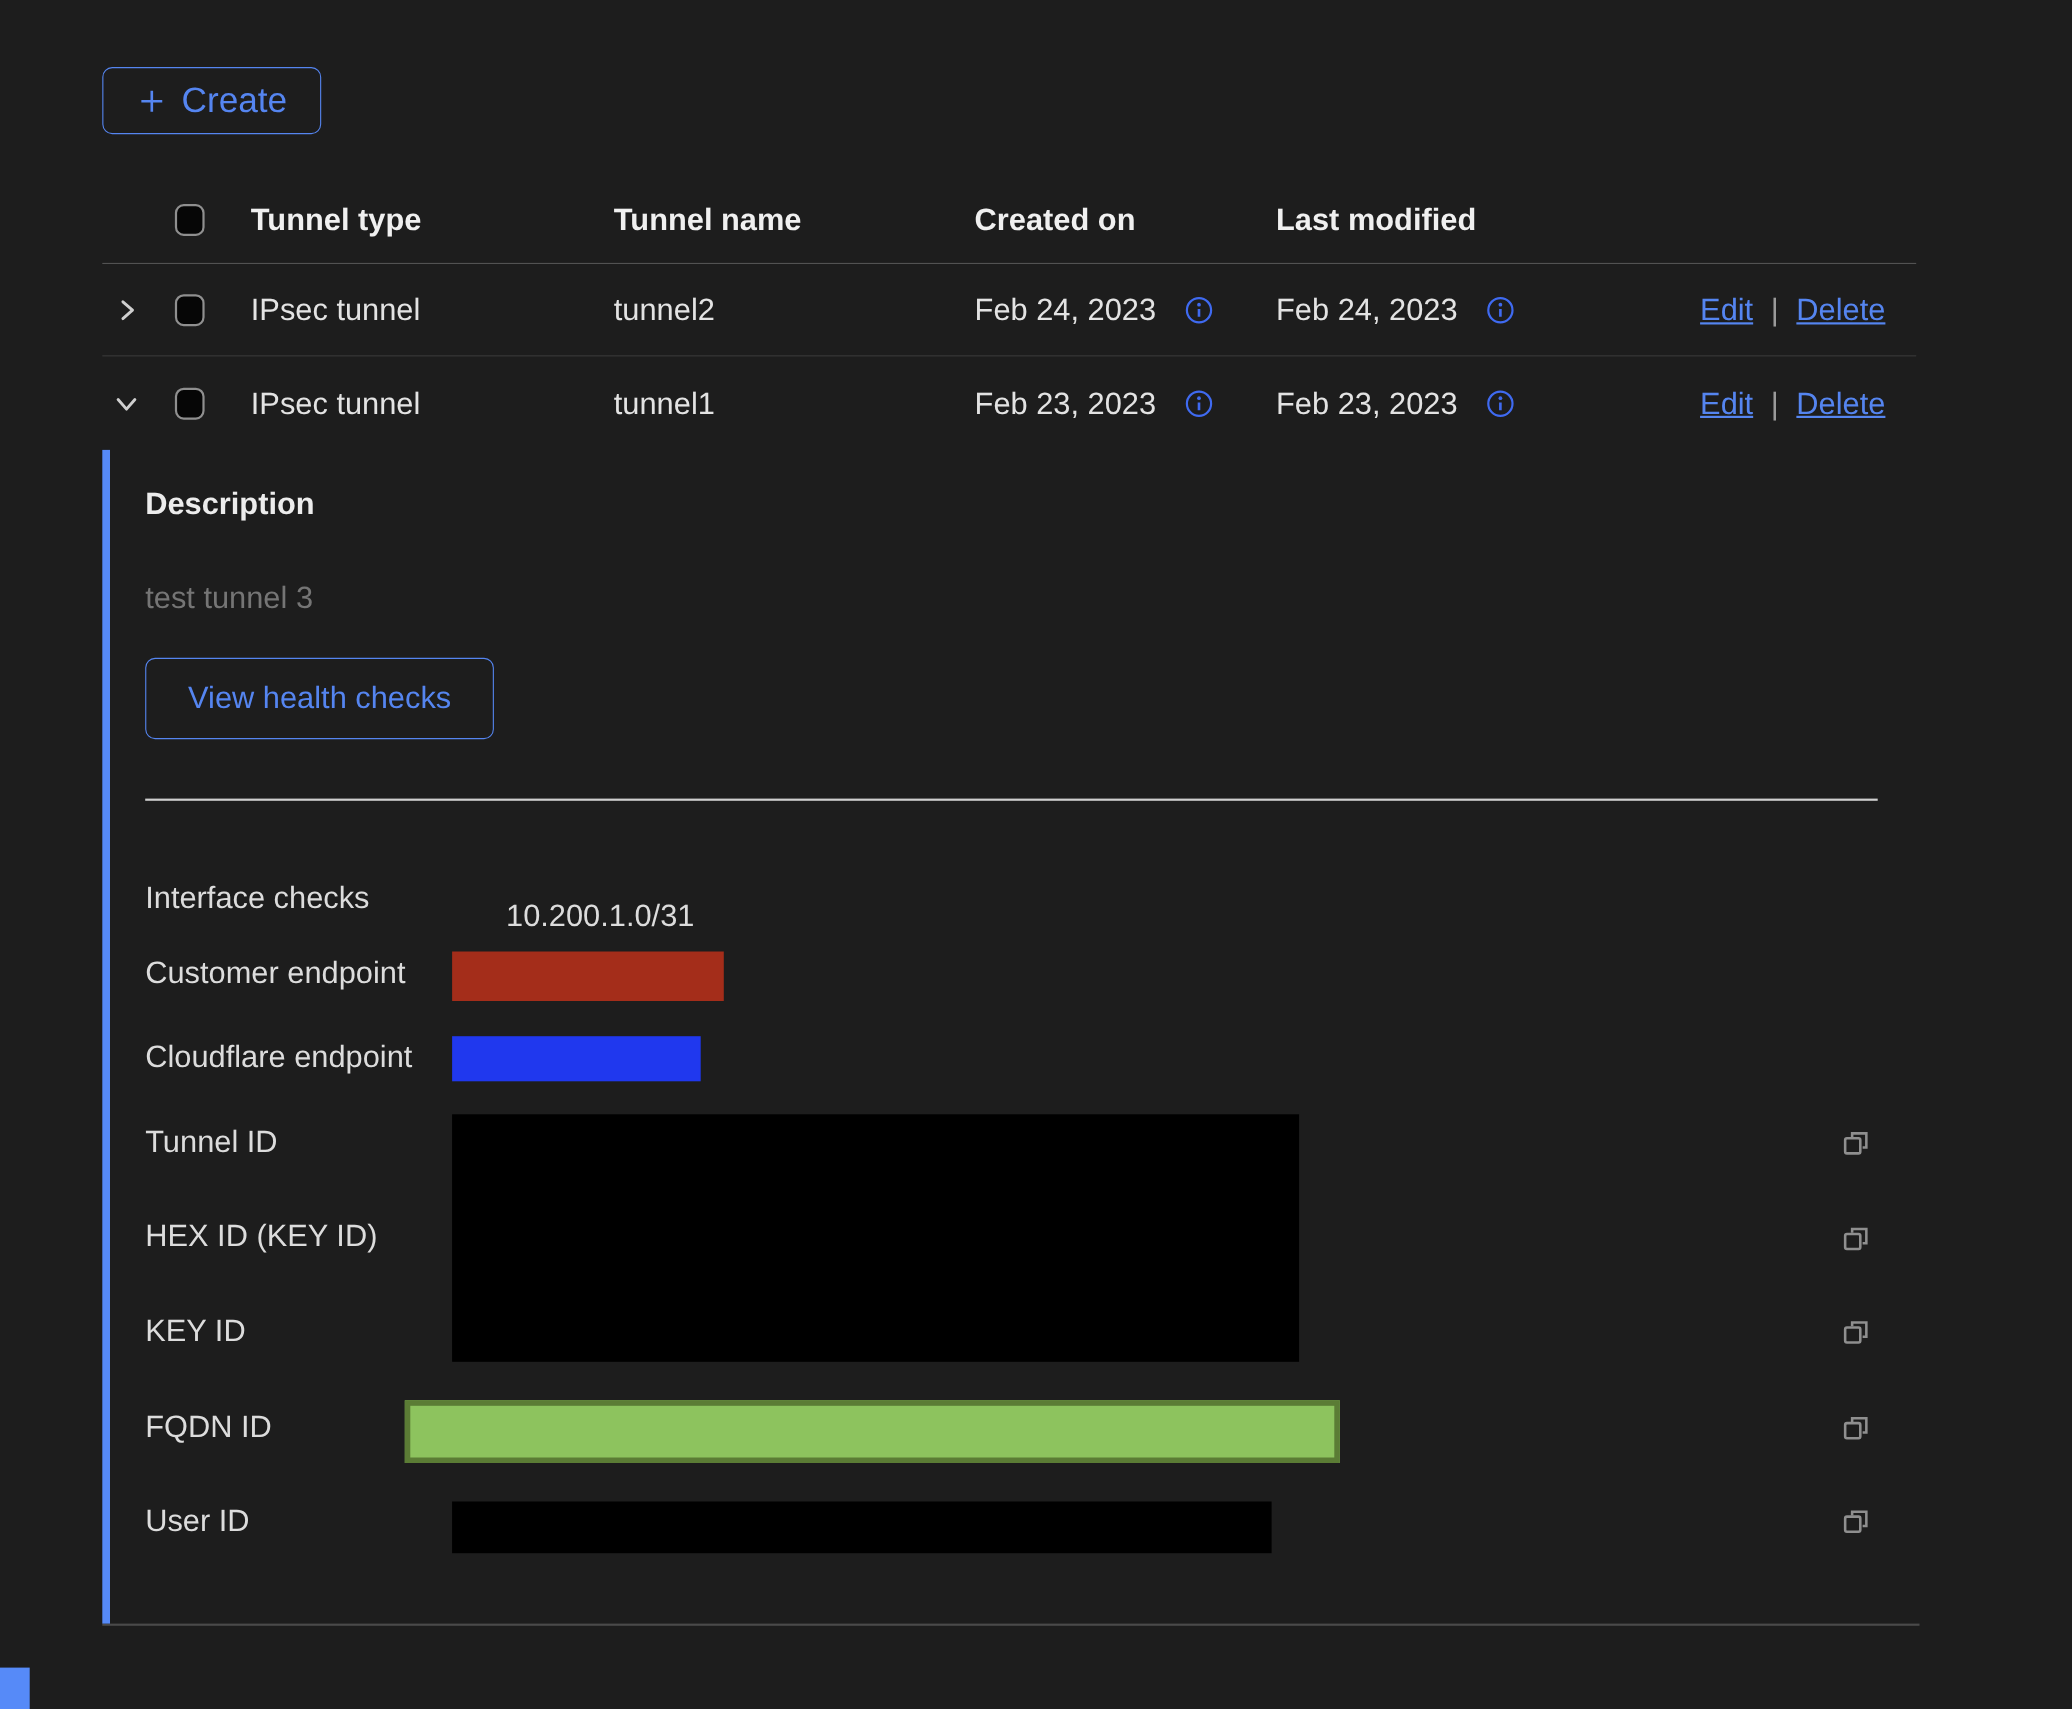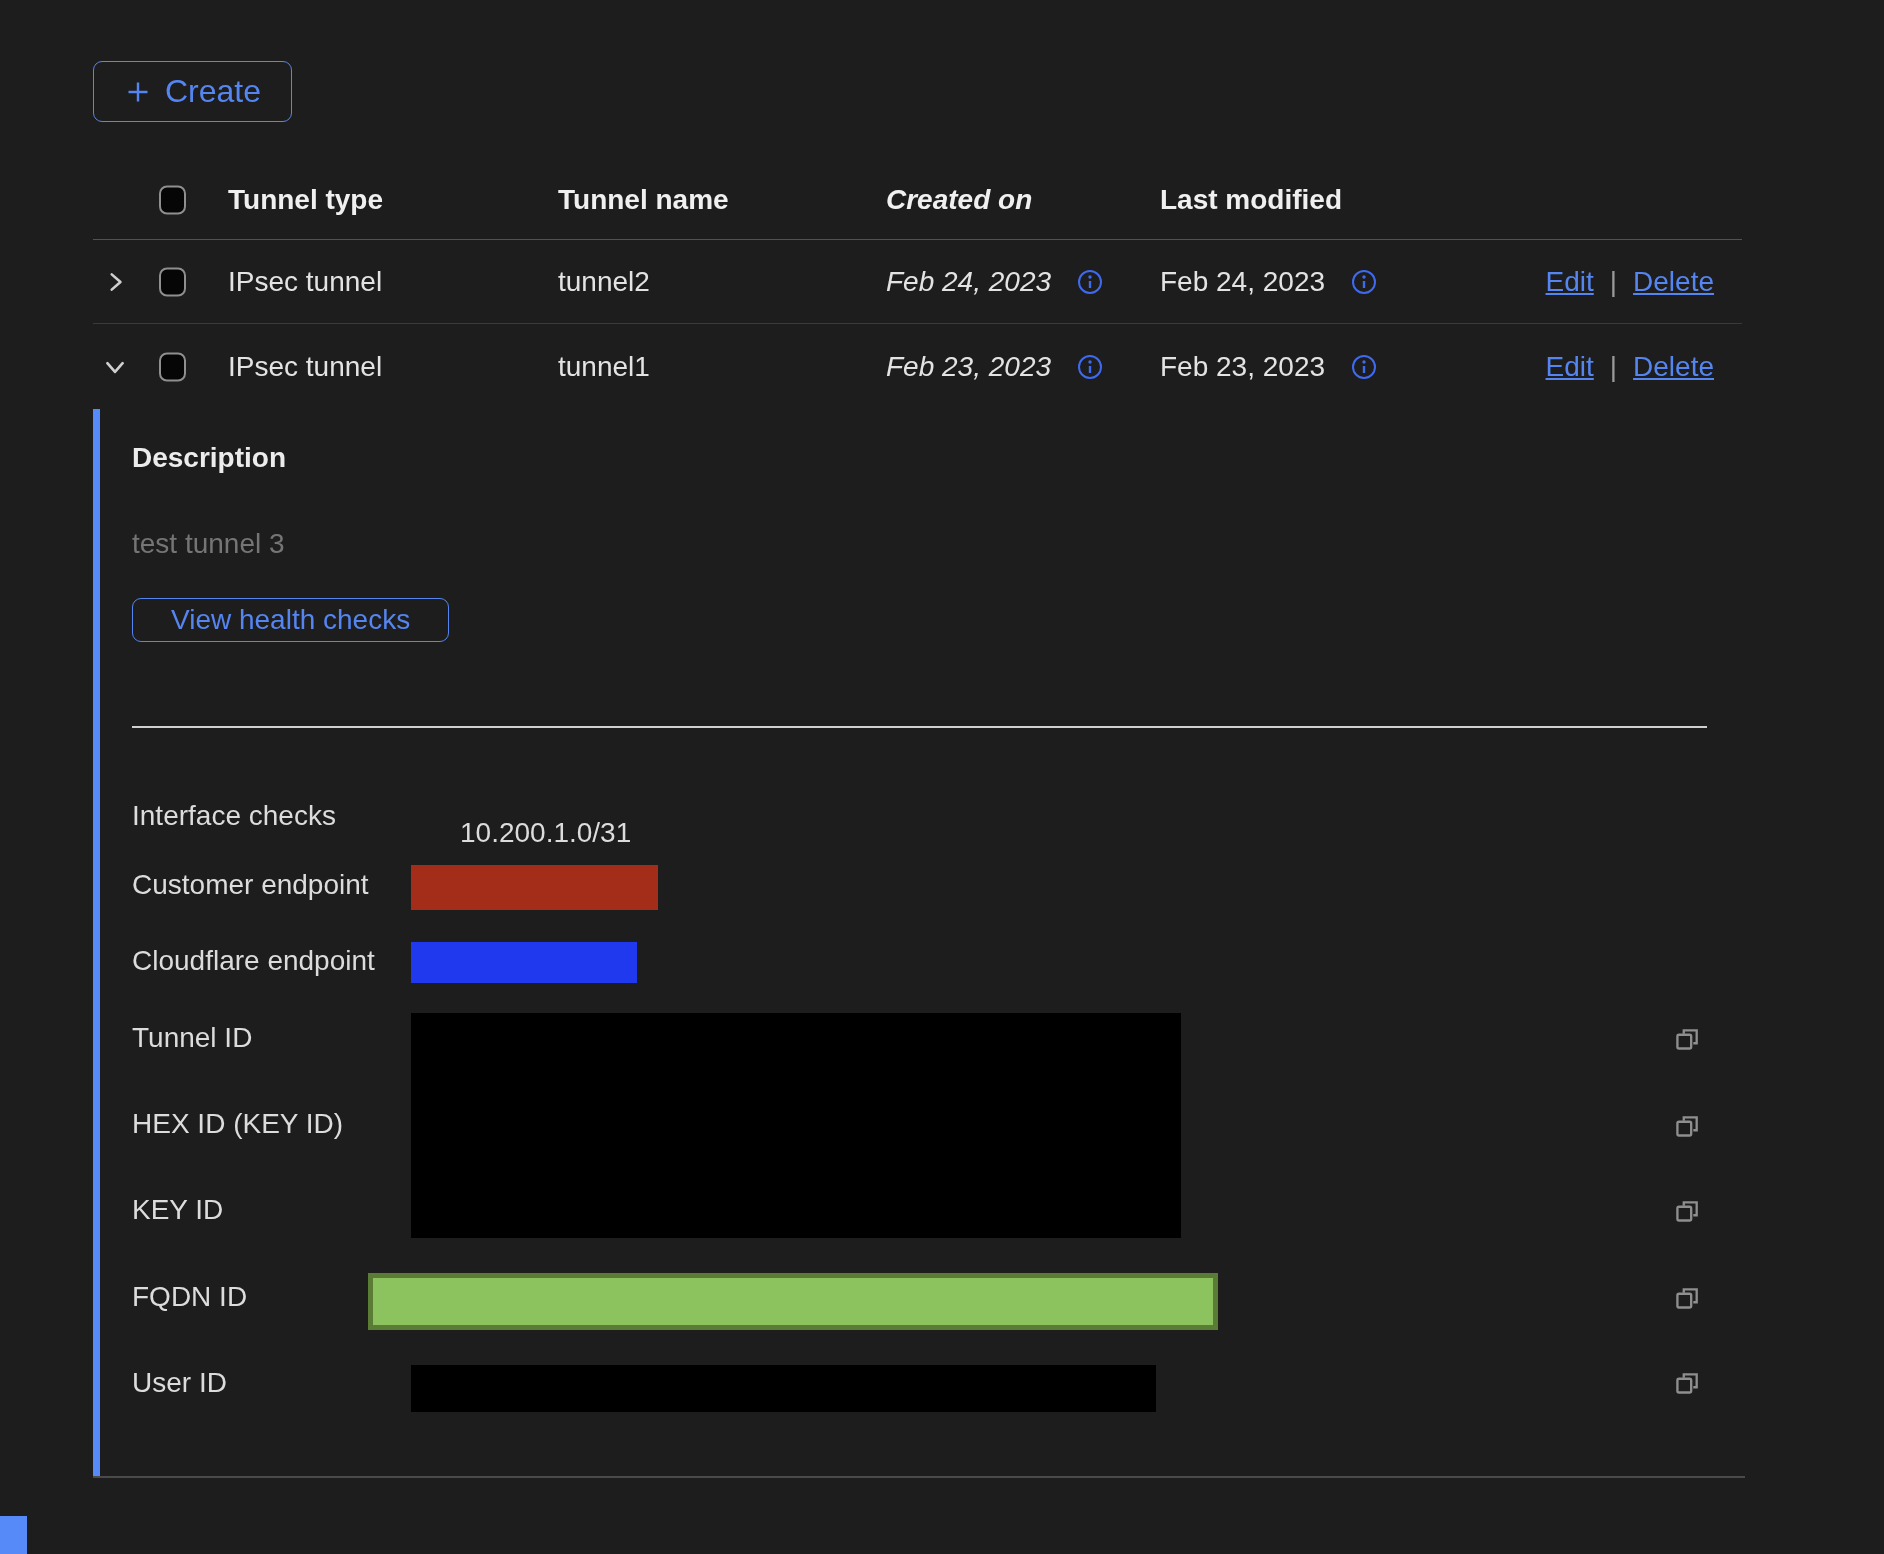--- a/index.html
+++ b/index.html
@@ -23,39 +23,39 @@
   .t-header { position:absolute; left:0; top:160px; width:1649px; height:80px;
     border-bottom:1px solid #525252; font-weight:bold; color:#f0f0f0; }
   .t-row1 { position:absolute; left:0; top:241px; width:1649px; height:83px;
     border-bottom:1px solid #3a3a3a; }
   .t-row2 { position:absolute; left:0; top:325px; width:1649px; height:84px; }
   .cell { position:absolute; top:50%; transform:translateY(-50%); white-space:nowrap; }
   .c-chevron  { left:10px; width:30px; display:flex; align-items:center; }
   .c-check    { left:66px; }
   .c-type     { left:135px; }
   .c-name     { left:465px; }
-  .c-created  { left:793px; display:flex; align-items:center; gap:26px;font-style:italic; }
+  .c-created  { left:793px; display:flex; align-items:center; gap:26px; }
   .c-modified { left:1067px; display:flex; align-items:center; gap:26px; }
   .c-actions  { right:28px; display:flex; align-items:center; gap:16px; }
   .checkbox {
     width:27px; height:29px; border:2px solid #8f8f8f; border-radius:8px;
     background:#060606; cursor:pointer;
   }
   .link { color:#5585f0; text-decoration:underline; cursor:pointer; }
   .sep  { color:#9a9a9a; text-decoration:none; }
   
   .panel {
     position:absolute; left:93px; top:409px; width:1652px; height:1069px;
     border-bottom:2px solid #4a4a4a;
   }
   .panel-bar { position:absolute; left:0; top:0; bottom:0; width:7px; background:#568af8; }
   .desc-label { position:absolute; left:39px; top:33px; font-weight:600; color:#ececec; }
   .desc-value { position:absolute; left:39px; top:119px; color:#757575; }
   .health-btn {
-    position:absolute; left:39px; top:189px; height:44px; padding:0 38px;
+    position:absolute; left:39px; top:189px; height:74px; padding:0 38px;
     background:transparent; border:1.5px solid #5585f0; border-radius:9px;
     color:#5585f0; font-size:28px; cursor:pointer;
   }
   .panel-divider { position:absolute; left:39px; top:317px; width:1575px; height:2px; background:#cfcfcf; }
   .f-label { position:absolute; left:39px; color:#dcdcdc; white-space:nowrap; }
   .f-value { position:absolute; color:#dcdcdc; white-space:nowrap; }
   .redact { position:absolute; }
   .r-red   { left:318px; top:456px; width:247px; height:45px; background:#a42d1a; }
   .r-blue  { left:318px; top:533px; width:226px; height:41px; background:#2038ee; }
   .r-black-group { left:318px; top:604px; width:770px; height:225px; background:#000; }

